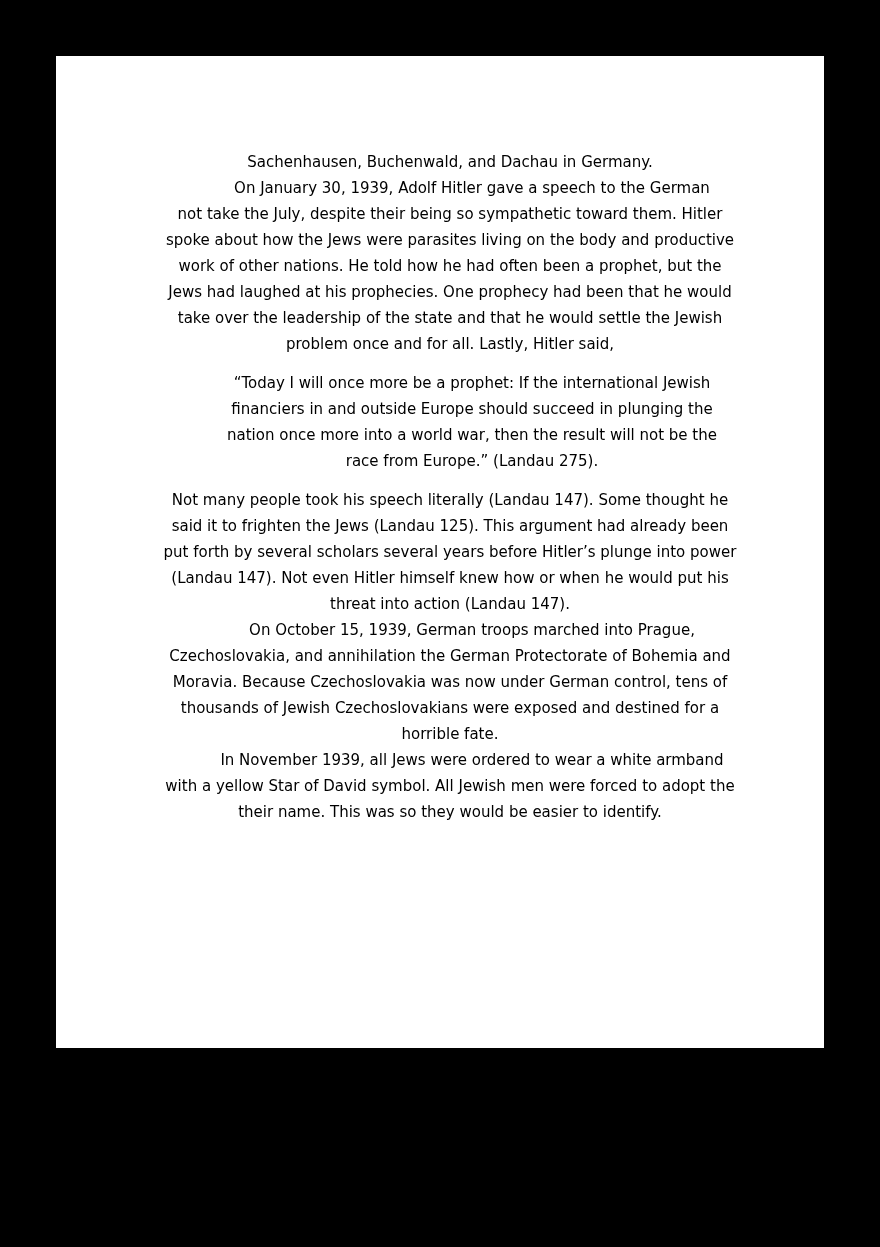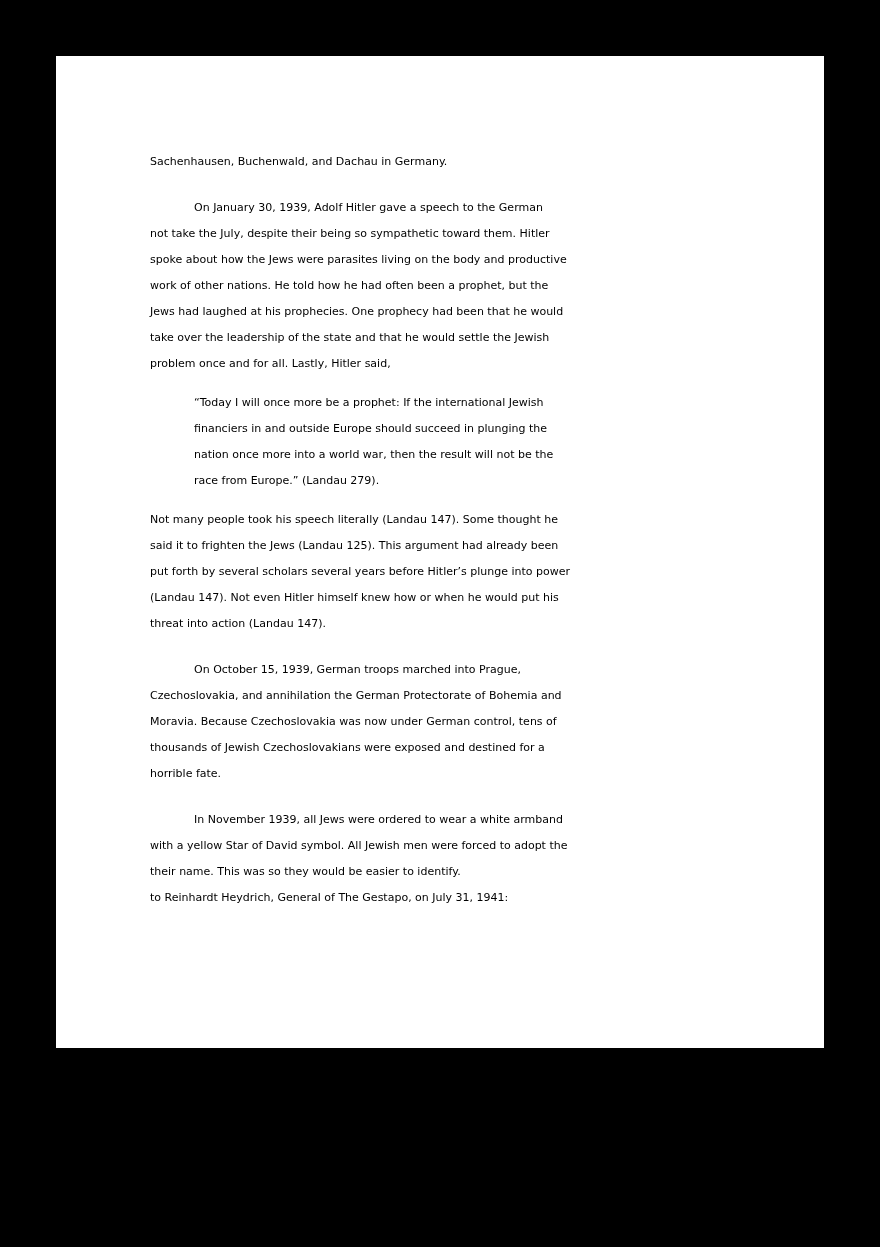--- a/index.html
+++ b/index.html
@@ -14,25 +14,26 @@
     position: absolute;
     left: 56px; top: 56px;
     width: 768px; height: 992px;
     background: #ffffff;
   }
   .content {
     position: absolute;
     left: 94px; top: 93px;
     width: 600px;
     color: #000;
-    font-size: 11px;
+    font-size: 15px;
     line-height: 26px;
+    text-align: center;
   }
   .line { white-space: nowrap; height: 26px; }
-  .indent { padding-left: 44px; margin-top: 20px; }
+  .indent { padding-left: 44px; }
   .quote { padding-left: 44px; }
   .gap-after { margin-bottom: 13px; }
 </style>
 </head>
 <body>
 
 <div class="page">
   <div class="content">
 
     <div>
@@ -46,21 +47,21 @@
       <div class="line">work of other nations.  He told how he had often been a prophet, but the</div>
       <div class="line">Jews had laughed at his prophecies.  One prophecy had been that he would</div>
       <div class="line">take over the leadership of the state and that he would settle the Jewish</div>
       <div class="line">problem once and for all.  Lastly, Hitler said,</div>
     </div>
 
     <div class="gap-after">
       <div class="line quote">“Today I will once more be a prophet: If the international Jewish</div>
       <div class="line quote">financiers in and outside Europe should succeed in plunging the</div>
       <div class="line quote">nation once more into a world war, then the result will not be the</div>
-      <div class="line quote">race from Europe.”  (Landau 279).</div>
+      <div class="line quote">race from Europe.”  (Landau 275).</div>
     </div>
 
     <div>
       <div class="line">Not many people took his speech literally (Landau 147).  Some thought he</div>
       <div class="line">said it to frighten the Jews (Landau 125).  This argument had already been</div>
       <div class="line">put forth by several scholars several years before Hitler’s plunge into power</div>
       <div class="line">(Landau 147).  Not even Hitler himself knew how or when he would put his</div>
       <div class="line">threat into action (Landau 147).</div>
     </div>
 
@@ -72,17 +73,16 @@
       <div class="line">horrible fate.</div>
     </div>
 
     <div>
       <div class="line indent">In November 1939, all Jews were ordered to wear a white armband</div>
       <div class="line">with a yellow Star of David symbol.  All Jewish men were forced to adopt the</div>
       <div class="line">their name.  This was so they would be easier to identify.</div>
     </div>
 
     <div>
-      <div class="line">to Reinhardt Heydrich, General of The Gestapo, on July 31, 1941:</div>
     </div>
 
   </div>
 </div>
 
 </body></html>

